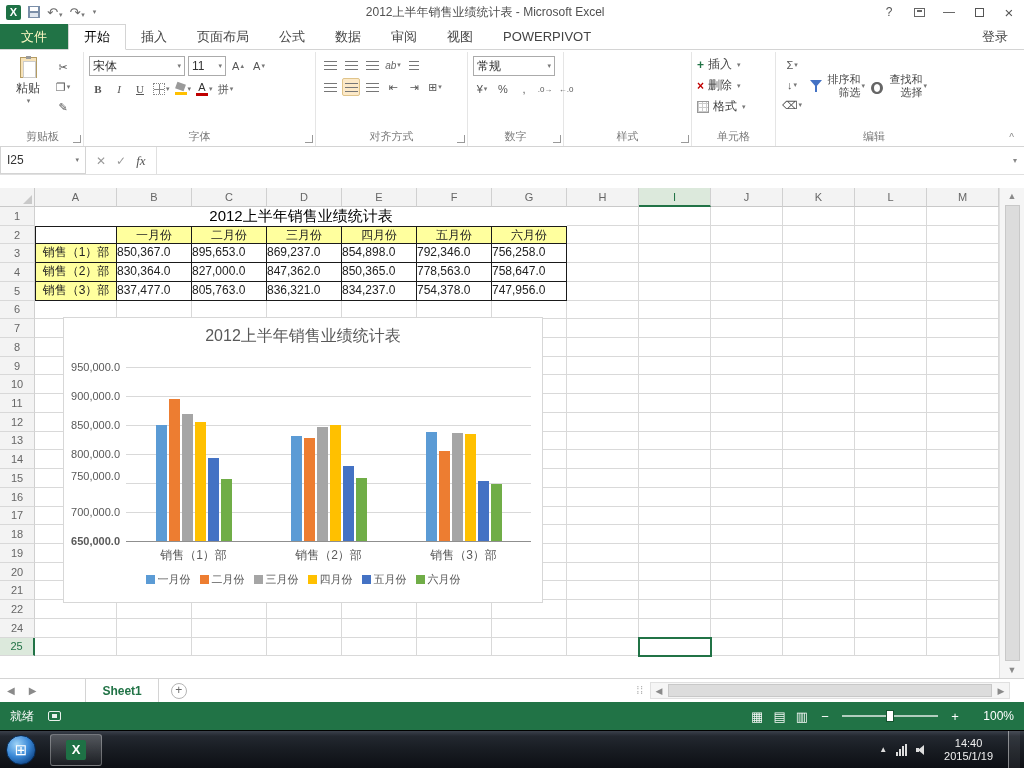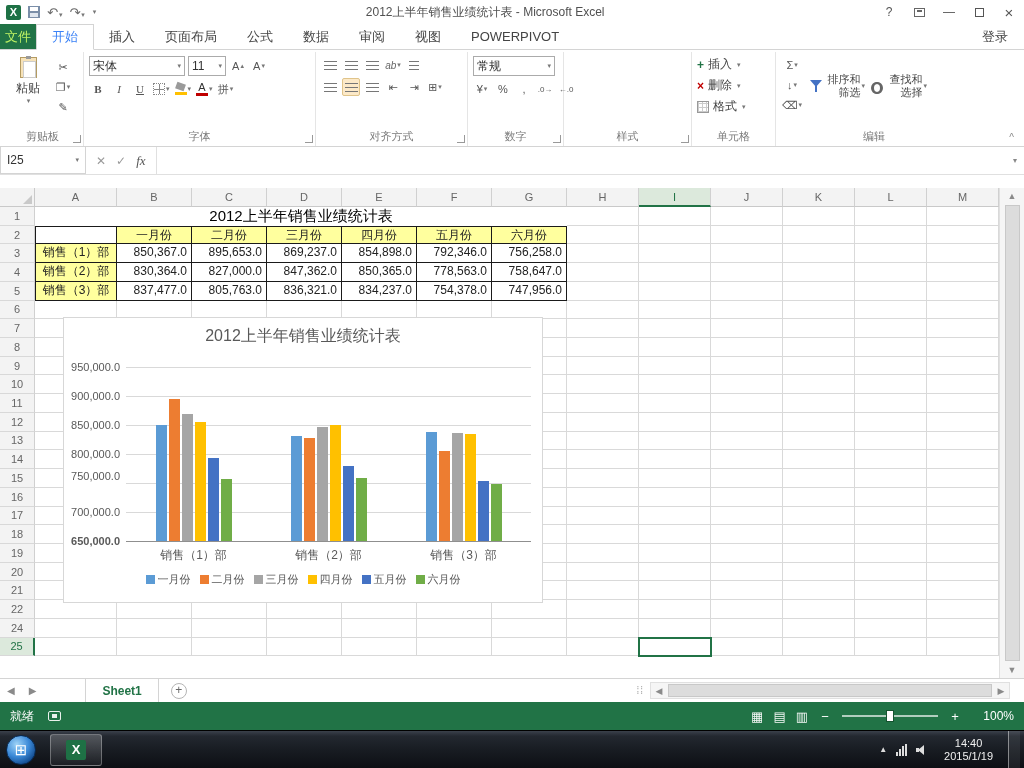--- a/index.html
+++ b/index.html
@@ -20,23 +20,23 @@
   .win-controls{display:flex;align-items:center;height:100%;}
   .wc{width:30px;height:100%;display:flex;align-items:center;justify-content:center;color:#555;font-size:12px;}
   .ic-ribopt{width:11px;height:9px;border:1px solid #666;position:relative;}
   .ic-ribopt::after{content:"";position:absolute;left:2px;top:1px;width:5px;height:2px;background:#666;}
   .ic-restore{width:9px;height:9px;border:1px solid #555;position:relative;background:#fff;}
   .ic-restore::before{content:"";position:absolute;left:2px;top:-3px;width:9px;height:9px;border:1px solid #555;z-index:-1;}
   .wc.close{font-size:15px;}
 
   
   .ribbon-tabs{height:26px;display:flex;align-items:stretch;background:#fff;border-bottom:1px solid #D4D4D4;position:relative;}
-  .file-tab{width:36px;background:#217346;color:#bef264;display:flex;align-items:center;justify-content:center;font-size:13px;}
+  .file-tab{width:68px;background:#217346;color:#fef9c3;display:flex;align-items:center;justify-content:center;font-size:13px;}
   .rtab{padding:0 15px;display:flex;align-items:center;color:#444;font-size:13px;}
-  .rtab.active{background:#fff;border:1px solid #D4D4D4;border-bottom:1px solid #fff;margin-bottom:-1px;color:#3b82f6;}
+  .rtab.active{background:#fff;border:1px solid #D4D4D4;border-bottom:1px solid #fff;margin-bottom:-1px;color:#000000;}
   .sign-in{margin-left:auto;padding:0 16px;display:flex;align-items:center;color:#444;font-size:13px;}
 
   
   .ribbon{height:97px;background:#fff;border-bottom:1px solid #D4D4D4;display:flex;padding:2px 0 0 2px;position:relative;}
   .rgroup{position:relative;border-right:1px solid #E5E5E5;padding:2px 5px 16px 5px;display:flex;flex-direction:column;}
   .rgroup-label{position:absolute;bottom:2px;left:0;right:0;text-align:center;font-size:11px;color:#7A7A7A;}
   .launcher{position:absolute;right:2px;bottom:3px;width:8px;height:8px;border-right:1px solid #999;border-bottom:1px solid #999;}
   .rrow{display:flex;align-items:center;gap:3px;margin:2px 0;}
   .mb{min-width:18px;height:18px;display:inline-flex;align-items:center;justify-content:center;color:#555;font-size:11px;border-radius:2px;border:1px solid transparent;}
   .dd{font-size:7px;color:#777;margin-left:1px;}
@@ -114,21 +114,21 @@
   .rowh{width:35px;display:flex;align-items:center;justify-content:center;background:#F3F3F3;color:#666;font-size:11px;
         border-right:1px solid #D0D0D0;border-bottom:1px solid #D8D8D8;flex:0 0 35px;}
   .rowh.sel{background:#DCE9DC;color:#217346;border-right:2px solid #217346;}
   .cell{height:100%;border-right:1px solid #D9D9D9;border-bottom:1px solid #D9D9D9;font-size:12px;line-height:17px;
         overflow:hidden;white-space:nowrap;flex:0 0 auto;background:#fff;}
   .cell.tbl{border-right:1px solid #1a1a1a;border-bottom:1px solid #1a1a1a;}
   .cell.tbl-top{border-top:1px solid #1a1a1a;}
   .cell.tbl-left{border-left:1px solid #1a1a1a;}
   .cell.yellow{background:#FFFF9E;}
   .cell.ctr{text-align:center;}
-  .cell.num{text-align:right;padding-right:4px;}
+  .cell.num{text-align:left;padding-right:4px;}
   .cell.title-merged{border-right:none;border-bottom:none;text-align:center;font-size:15px;color:#000;line-height:18px;}
   .cell.selcell{outline:2px solid #217346;outline-offset:-1px;position:relative;z-index:3;}
   
   .vscroll{position:absolute;right:0;top:0;bottom:0;width:25px;background:#F5F5F5;border-left:1px solid #E0E0E0;
            display:flex;flex-direction:column;align-items:center;padding:1px 3px;}
   .vscroll .arr{color:#8a8a8a;font-size:9px;height:14px;display:flex;align-items:center;}
   .vthumb{flex:1;width:15px;margin:2px 0;background:#DCDCDC;border:1px solid #C8C8C8;}
 
   
   .chart{position:absolute;left:63px;top:129px;width:480px;height:286px;background:#fff;border:1px solid #D7D7D7;z-index:5;}

